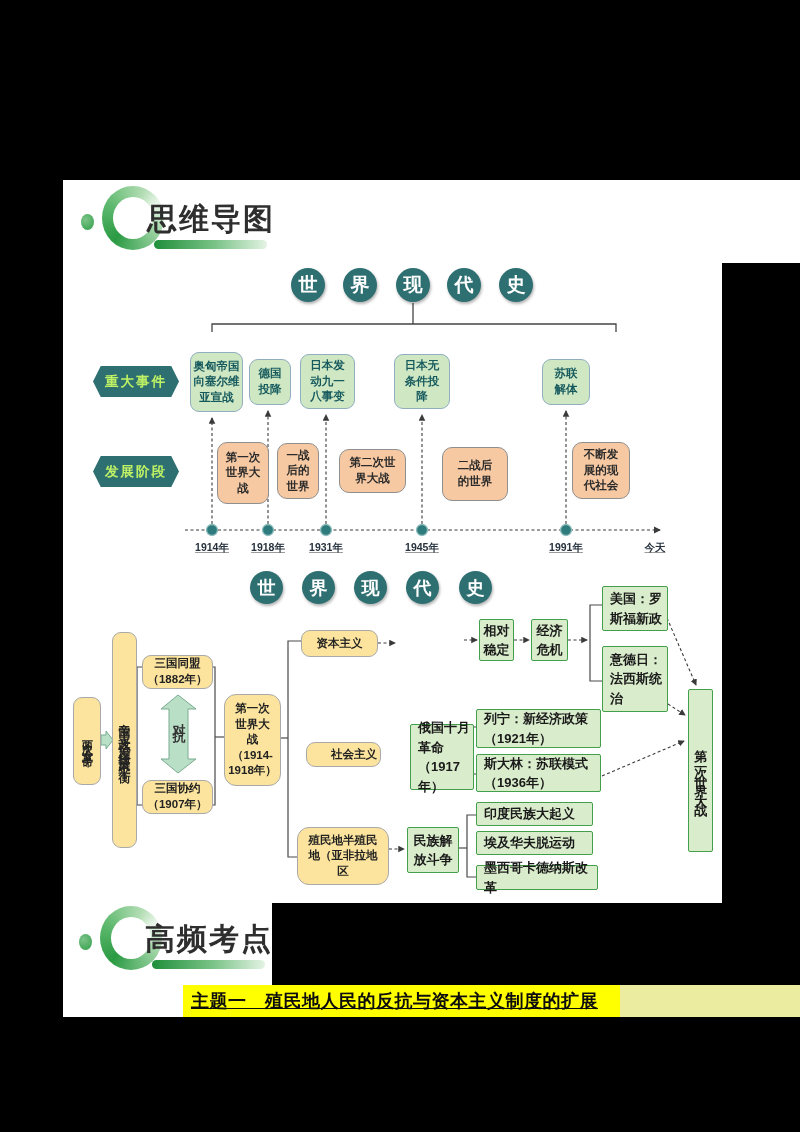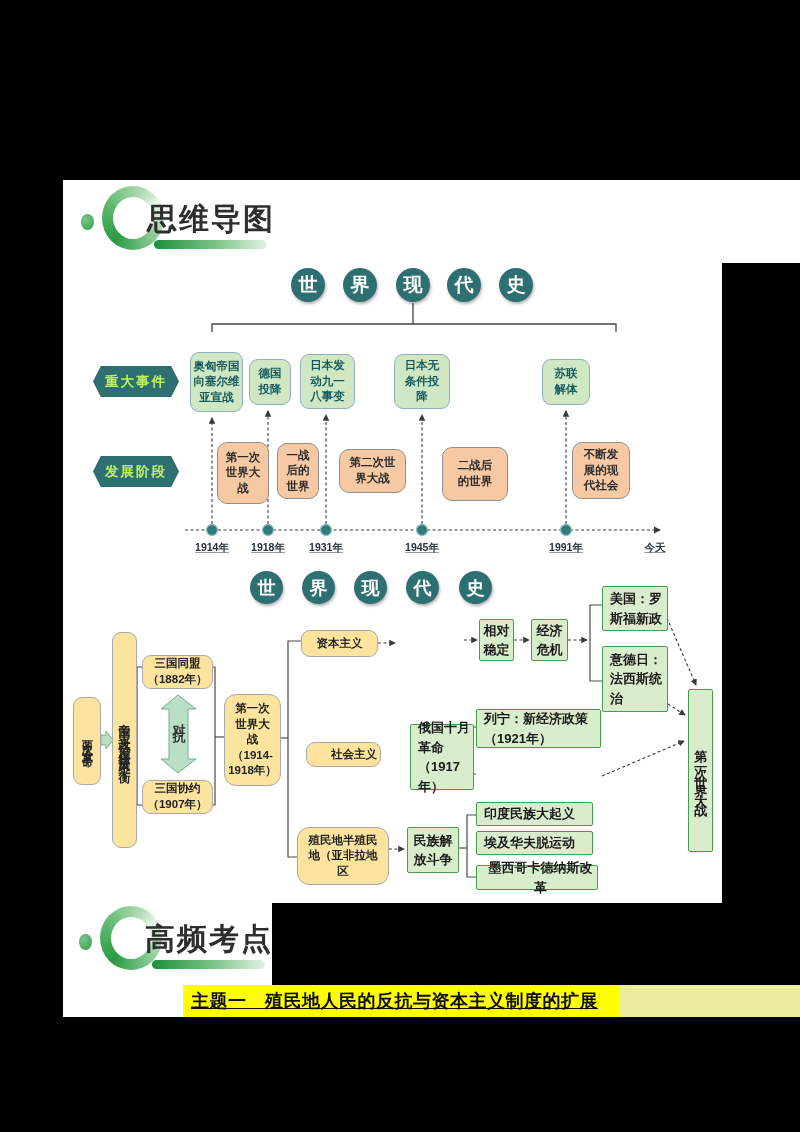--- a/index.html
+++ b/index.html
@@ -199,25 +199,27 @@
   <div class="node gb tl" style="left:602px;top:586px;width:66px;height:45px;">美国：罗
 斯福新政</div>
   <div class="node gb tl" style="left:602px;top:646px;width:66px;height:66px;">意德日：
 法西斯统
 治</div>
   <div class="node gb tl" style="left:394px;top:724px;width:64px;height:66px;margin-left:16px;">俄国十月
 革命
 （1917年）</div>
   <div class="node gb tl" style="left:476px;top:709px;width:125px;height:39px;">列宁：新经济政策
 （1921年）</div>
+  <div class="node gb tl" style="left:476px;top:754px;width:125px;height:38px;">斯大林：苏联模式
+（1936年）</div>
   <div class="node gb" style="left:407px;top:827px;width:52px;height:46px;">民族解
 放斗争</div>
   <div class="node gb tl" style="left:476px;top:802px;width:117px;height:24px;">印度民族大起义</div>
   <div class="node gb tl" style="left:476px;top:831px;width:117px;height:24px;">埃及华夫脱运动</div>
-  <div class="node gb tl" style="left:476px;top:865px;width:122px;height:25px;text-align:center;">墨西哥卡德纳斯改革</div>
+  <div class="node gb tl" style="left:476px;top:865px;width:122px;height:25px;">墨西哥卡德纳斯改革</div>
   <div class="node gb vt" style="left:688px;top:689px;width:25px;height:163px;font-size:13px;letter-spacing:9px;">第二次世界大战</div>
 
   <div class="logo" style="left:100px;top:906px;">
     <div class="ring"></div>
     <div class="dot"></div>
     <div class="txt">高频考点</div>
     <div class="swoosh"></div>
   </div>
 
   <div class="band">

